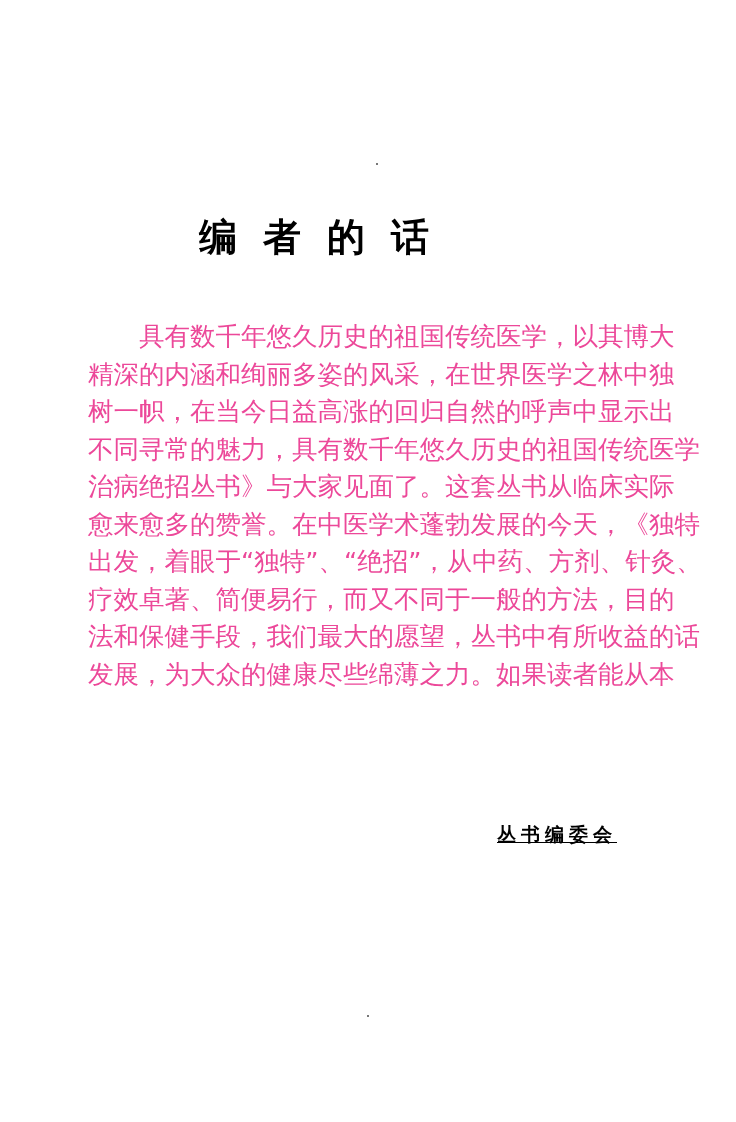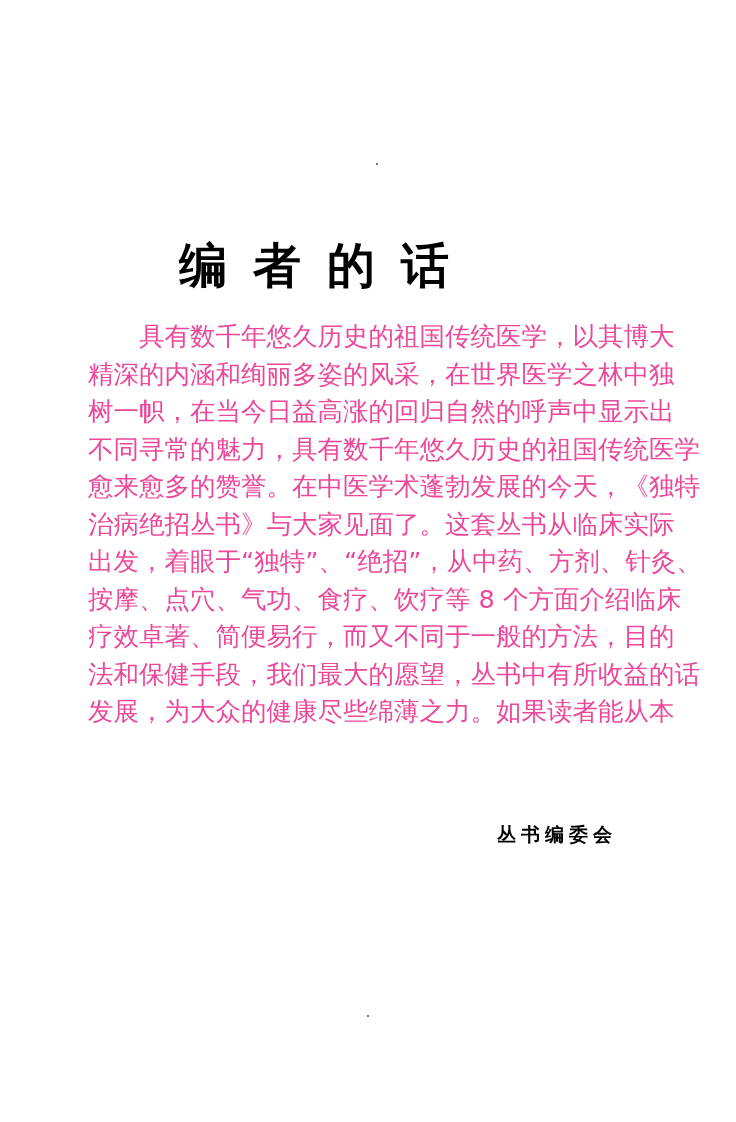--- a/index.html
+++ b/index.html
@@ -1,53 +1,52 @@
 <!DOCTYPE html>
 <html><head>
   <meta charset="utf-8">
   <style>
     html, body { margin: 0; padding: 0; background: #ffffff; }
     body { width: 736px; height: 1122px; position: relative; overflow: hidden; color: #111; }
     .title {
       position: absolute; left: 0; width: 628px; top: 212px; text-align: center;
-      font-family: "DejaVu Serif", serif; font-weight: bold; font-size: 48px;
-      letter-spacing: 26px; text-indent: 26px; color: #000; margin-top: 22px;
+      font-family: "DejaVu Serif", serif; font-weight: bold; font-size: 38px;
+      letter-spacing: 26px; text-indent: 26px; color: #000;
     }
     .body-text {
       position: absolute; left: 88px; top: 318px; width: 580px;
       font-family: "DejaVu Sans", sans-serif; font-size: 25.5px; line-height: 37.5px;
       color: #ec4899;
     }
     .line { white-space: nowrap; display: block; text-align: justify; text-align-last: justify; }
     .line.first { padding-left: 51px; }
     .line.last { text-align-last: left; letter-spacing: 3px; }
     .signature {
       position: absolute; left: 497px; top: 822px;
       font-family: "DejaVu Serif", serif; font-weight: bold; font-size: 19px;
-      letter-spacing: 5px; color: #000;
+      letter-spacing: 5px; color: #000; text-decoration: underline;
     }
     .dot { position: absolute; width: 2px; height: 2px; background: #777; }
   </style>
 </head>
 <body>
 
 <div>
   <div class="dot" style="left:376px; top:163px;"></div>
 
   <div class="title">编者的话</div>
 
   <div class="body-text">
     <span class="line first">具有数千年悠久历史的祖国传统医学，以其博大</span>
     <span class="line">精深的内涵和绚丽多姿的风采，在世界医学之林中独</span>
     <span class="line">树一帜，在当今日益高涨的回归自然的呼声中显示出</span>
     <span class="line">不同寻常的魅力，具有数千年悠久历史的祖国传统医学</span>
+    <span class="line">治病绝招丛书》与大家见面了。这套丛书从临床实际</span>
     <span class="line">愈来愈多的赞誉。在中医学术蓬勃发展的今天，《独特</span>
-    <span class="line">治病绝招丛书》与大家见面了。这套丛书从临床实际</span>
     <span class="line">出发，着眼于“独特”、“绝招”，从中药、方剂、针灸、</span>
-    <span class="line">按摩、点穴、气功、食疗、饮疗等 8 个方面介绍临床</span>
     <span class="line">疗效卓著、简便易行，而又不同于一般的方法，目的</span>
     <span class="line">法和保健手段，我们最大的愿望，丛书中有所收益的话</span>
     <span class="line">发展，为大众的健康尽些绵薄之力。如果读者能从本</span>
   </div>
 
   <div class="signature">丛书编委会</div>
 
   <div class="dot" style="left:367px; top:1015px;"></div>
 </div>
 

